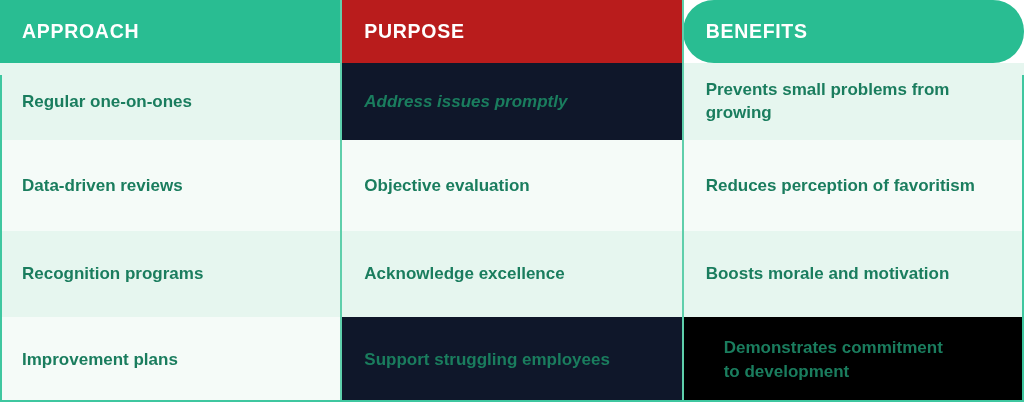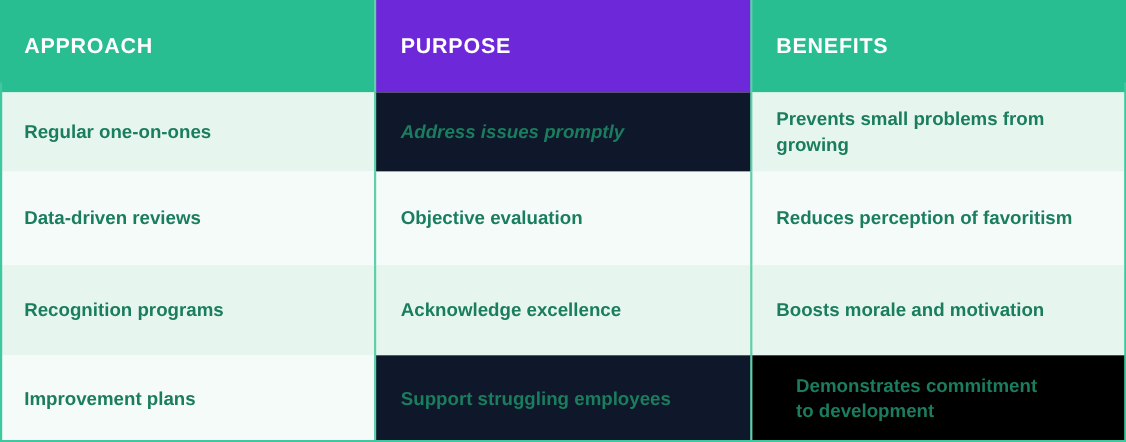--- a/index.html
+++ b/index.html
@@ -25,39 +25,40 @@
 
   .data-table {
     width: 1024px;
     height: 402px;
     border-collapse: collapse;
     table-layout: fixed;
   }
 
   
   .data-table thead tr {
-    height: 84px;
+    height: 63px;
   }
   .data-table thead th {
     background: #29bd92;
     color: #ffffff;
     font-size: 19.5px;
     font-weight: bold;
     letter-spacing: 0.7px;
     text-align: left;
     vertical-align: middle;
     padding: 0 0 0 22px;
     box-sizing: border-box;
     border: 0;
     border-right: 2px solid #5fcfab;
     text-transform: uppercase;
     white-space: nowrap;
   }
   .data-table thead th.last-col {
     border-right: 0;
+    border-radius: 31px;
   }
 
   
   .data-table tbody td {
     font-size: 17px;
     font-weight: 600;
     color: #1a7d5e;
     text-align: left;
     vertical-align: middle;
     padding: 0 16px 0 22px;
@@ -92,21 +93,21 @@
 </style>
 </head>
 <body>
 
 <div class="table-wrap">
 
   <table class="data-table">
     <thead>
       <tr>
         <th class="col-approach" style="background: rgb(41, 189, 146); color: rgb(255, 255, 255); border-right-color: rgb(95, 207, 171);">APPROACH</th>
-        <th class="col-purpose" style="background: #6d28d9; color: rgb(255, 255, 255); border-right-color: rgb(95, 207, 171);">PURPOSE</th>
+        <th class="col-purpose" style="background: #b91c1c; color: rgb(255, 255, 255); border-right-color: rgb(95, 207, 171);">PURPOSE</th>
         <th class="col-benefits last-col" style="background: rgb(41, 189, 146); color: rgb(255, 255, 255); border-right: 0px;">BENEFITS</th>
       </tr>
     </thead>
     <tbody>
 
       <tr class="row-odd r1">
         <td style="background: rgb(230, 246, 239); color: rgb(26, 125, 94); border-right-color: rgb(95, 207, 171);">Regular one-on-ones</td>
         <td style="background: #0f172a; color: rgb(26, 125, 94); border-right-color: rgb(95, 207, 171); font-style: italic;">Address issues promptly</td>
         <td class="last-col" style="background: rgb(230, 246, 239); color: rgb(26, 125, 94); border-right: 0px;">
           <span class="cell-line">Prevents small problems from growing</span>

